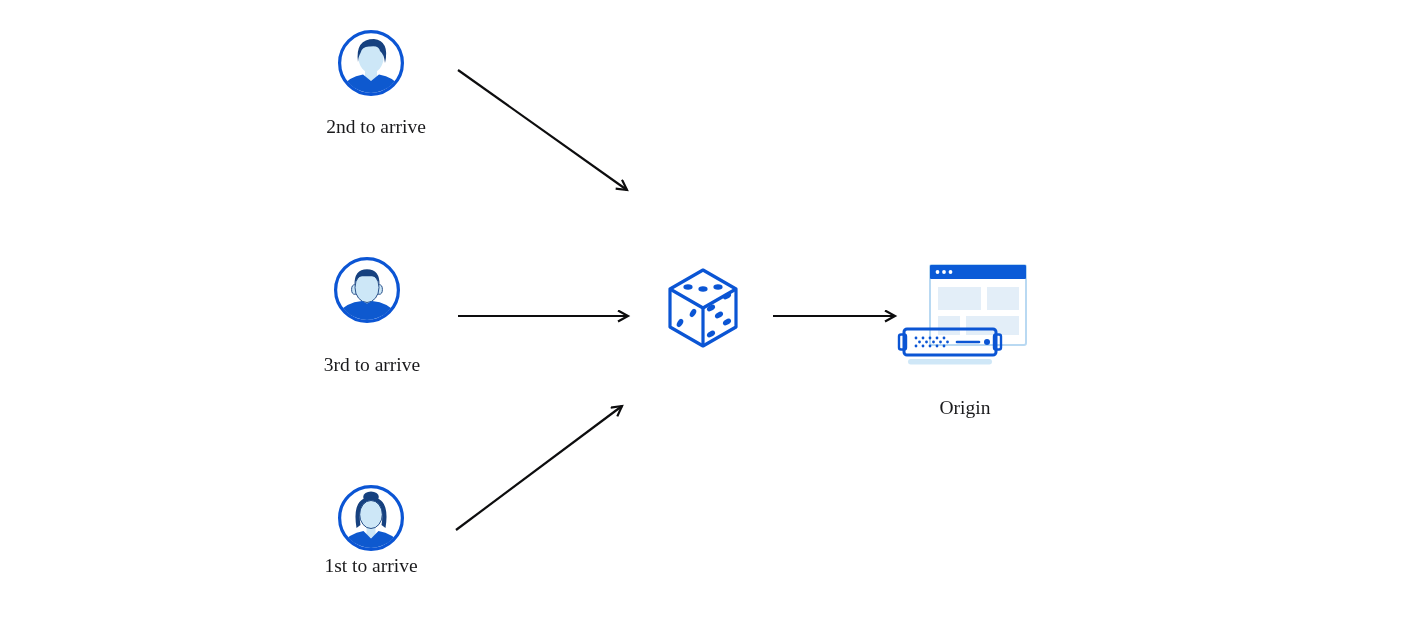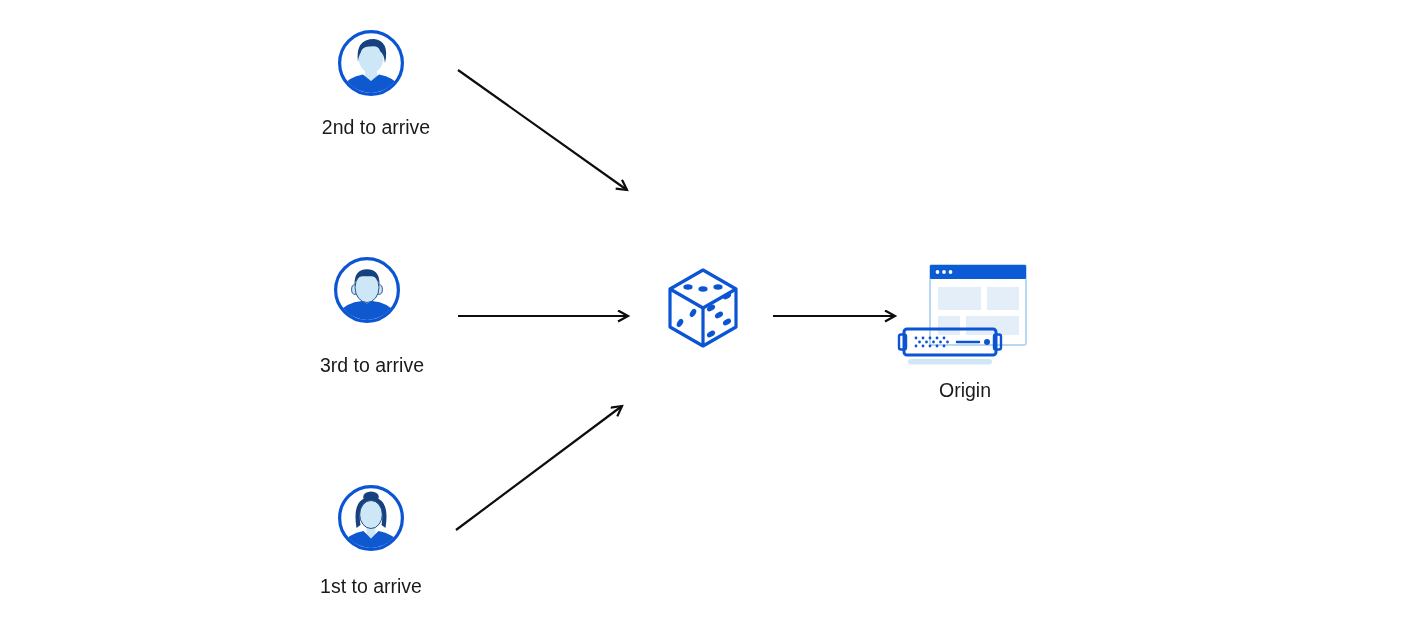--- a/index.html
+++ b/index.html
@@ -1,18 +1,18 @@
 <!DOCTYPE html>
 <html style="--accent-blue: #0b55d4; --shirt-blue: #0e59cf; --dark-navy: #16417f; --light-blue-fill: #cde7f7; --pale-blue-block: #e3eef8; --window-border: #b9d9f2; --server-shadow: #cfe7f7; --titlebar-blue: #0b5bd7; --arrow-black: #0d0d0e; --text-black: #1a1a1c;"><head>
 <meta charset="utf-8">
 <style>
   html,body { margin:0; padding:0; background:#fff; }
   .canvas {
     position:relative; width:1297px; height:633px; background:#fff;
-    font-family:Liberation Sans, sans-serif; overflow:hidden;border-radius:20px;
+    font-family:Liberation Serif, serif; overflow:hidden;border-radius:20px;
   }
   .abs { position:absolute; }
   .label {
     position:absolute; width:240px; text-align:center;
     font-size:19.5px; line-height:22px; color:var(--text-black,#1a1a1c);
   }
   
   .blue-s   { stroke:var(--accent-blue,#0b55d4); fill:none; }
   .blue-f   { fill:var(--accent-blue,#0b55d4); }
   .navy-f   { fill:var(--dark-navy,#16417f); }
@@ -84,21 +84,21 @@
       </defs>
     <circle cx="34" cy="34" r="31.4" fill="#fff" class="blue-s" stroke-width="3.2"></circle>
     <g clip-path="url(#clip-a3)">
       <ellipse class="navy-f" cx="34" cy="13" rx="7.8" ry="5.6"></ellipse>
       <path class="navy-f" d="M19.5,44 Q14.5,13.5 34,13 Q53.5,13.5 48.5,44 L44.5,41 Q47.5,23.5 38.5,20 Q34,18.5 29.5,20 Q20.5,23.5 23.5,41 Z"></path>
       <path class="face-f" d="M29.5,41 h9 v10 l-4.5,3 -4.5,-3 Z"></path>
       <ellipse class="face-f face-o" cx="34" cy="30.5" rx="11.3" ry="14"></ellipse>
       <path class="shirt-f" d="M3,68 L3,62.5 Q11,49.5 26.5,47 L34,54.5 L41.5,47 Q57,49.5 65,62.5 L65,68 Z"></path>
     </g>
   </svg>
-  <div class="label" style="left:251px;top:575px">1st to arrive</div>
+  <div class="label" style="left:251px;top:555px">1st to arrive</div>
 
   <svg class="abs" style="left:667px;top:267px" width="72" height="88" viewBox="0 0 72 88">
     <g class="blue-s" stroke-width="3.2" stroke-linejoin="round">
       <path d="M36,3 L69,22 L69,60 L36,79 L3,60 L3,22 Z" fill="#fff"></path>
       <path d="M3,22 L36,41 L69,22"></path>
       <line x1="36" y1="41" x2="36" y2="79"></line>
     </g>
 
     <ellipse class="blue-f" cx="21" cy="20" rx="4.6" ry="2.7"></ellipse>
     <ellipse class="blue-f" cx="36" cy="22" rx="4.6" ry="2.7"></ellipse>
@@ -146,15 +146,15 @@
         <circle cx="54.5" cy="84" r="1.4"></circle>
       <circle cx="23" cy="88" r="1.4"></circle>
         <circle cx="30" cy="88" r="1.4"></circle>
         <circle cx="37" cy="88" r="1.4"></circle>
         <circle cx="44" cy="88" r="1.4"></circle>
         <circle cx="51" cy="88" r="1.4"></circle>
     </g>
     <line x1="64" y1="84" x2="86" y2="84" class="blue-s" stroke-width="2.6" stroke-linecap="round"></line>
     <circle cx="94" cy="84" r="3" class="blue-f"></circle>
   </svg>
-  <div class="label" style="left:845px;top:379px">Origin</div>
+  <div class="label" style="left:845px;top:397px">Origin</div>
 
 </div>
 
 </body></html>

